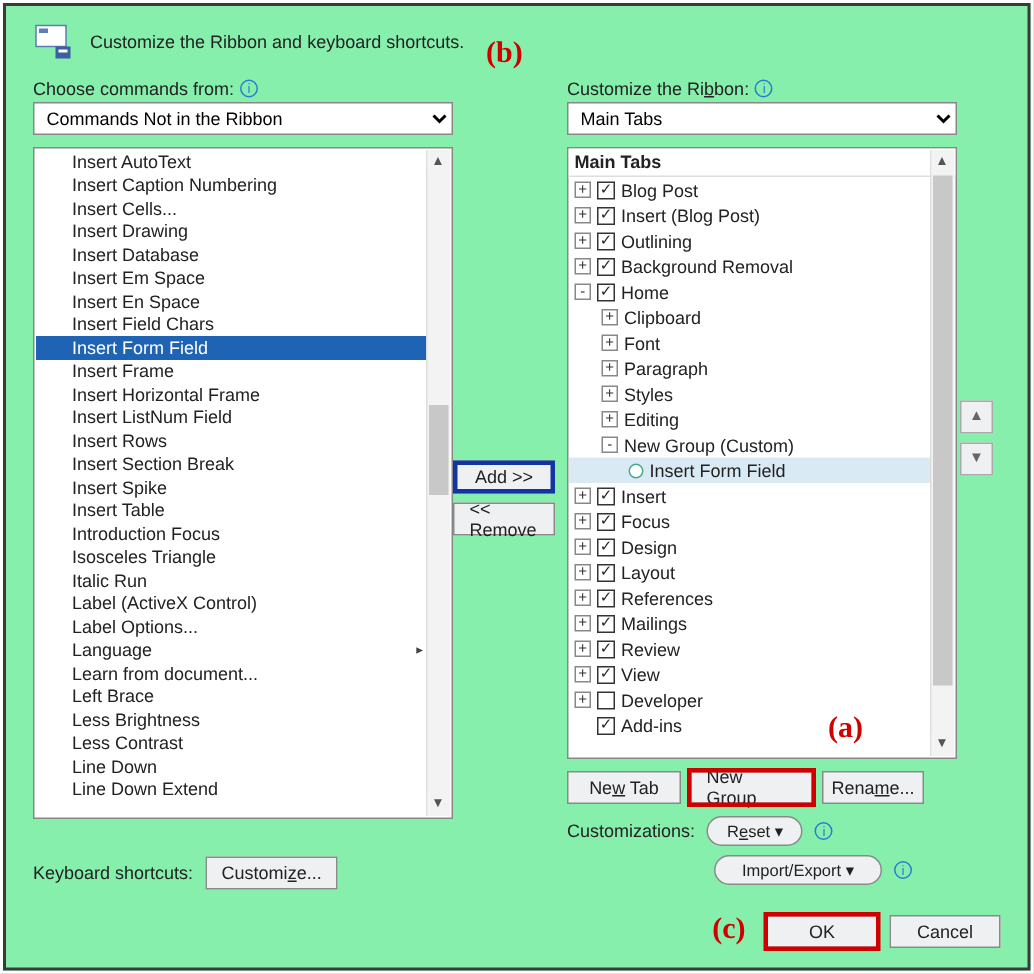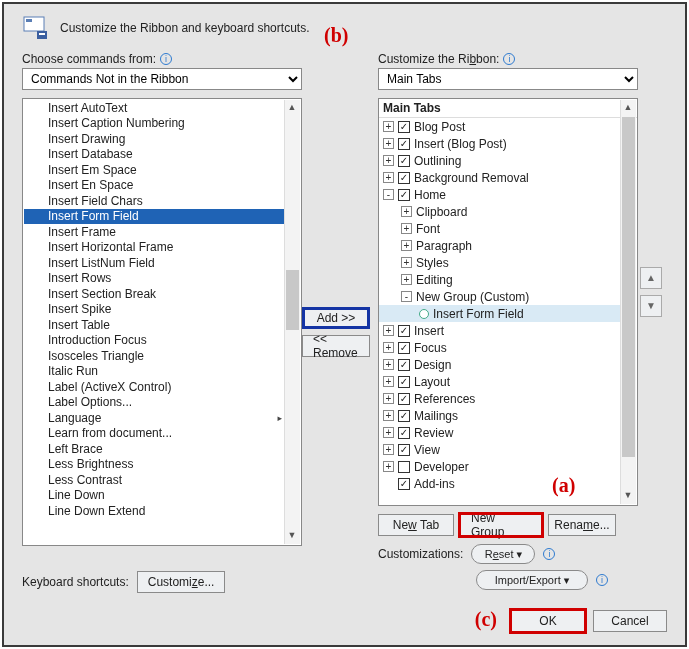--- a/index.html
+++ b/index.html
@@ -12,21 +12,21 @@
     width: 689px;
     height: 649px;
     position: relative;
   }
   .panel {
     border: 2px solid #3a3a3a;
     width: 685px;
     height: 645px;
     margin: 2px;
     position: relative;
-    background: #e5e5e5;
+    background: #86efac;
     padding: 10px 18px;
   }
   .header-row {
     display: flex;
     align-items: center;
     gap: 10px;
     margin-bottom: 10px;
   }
   .header-icon {
     width: 28px; height: 28px;
@@ -247,20 +247,24 @@
             <div class="cmd-item">
               <span class="cmd-icon"></span>
               <span>Insert AutoText</span>
             </div>
             <div class="cmd-item">
               <span class="cmd-icon"></span>
               <span>Insert Caption Numbering</span>
             </div>
             <div class="cmd-item">
               <span class="cmd-icon"></span>
+              <span>Insert Cells...</span>
+            </div>
+            <div class="cmd-item">
+              <span class="cmd-icon"></span>
               <span>Insert Drawing</span>
             </div>
             <div class="cmd-item">
               <span class="cmd-icon"></span>
               <span>Insert Database</span>
             </div>
             <div class="cmd-item">
               <span class="cmd-icon"></span>
               <span>Insert Em Space</span>
             </div>

